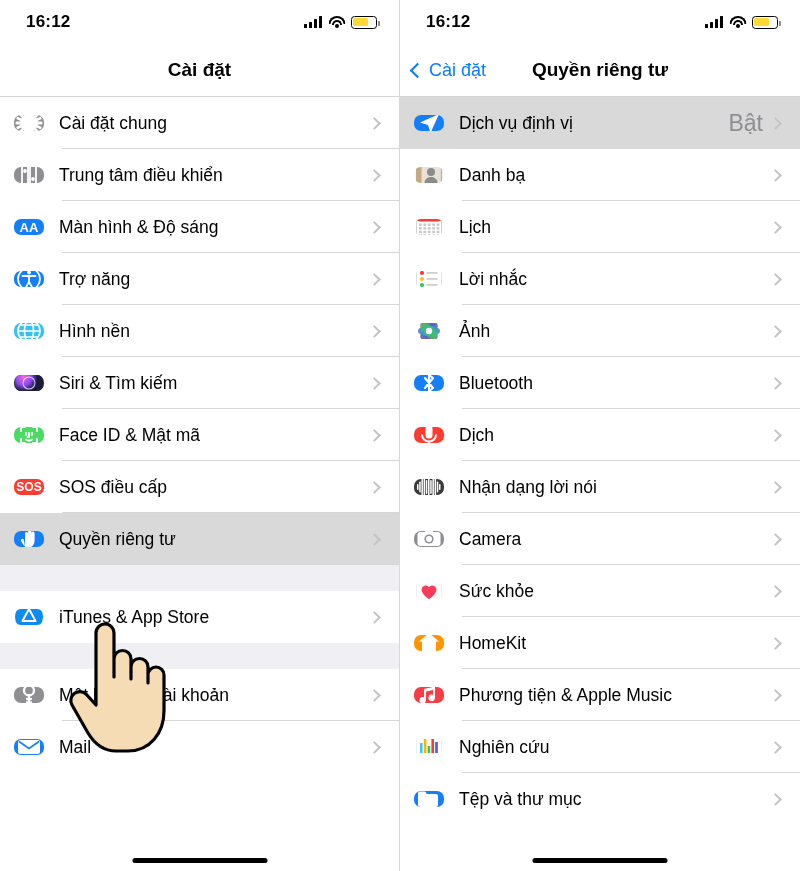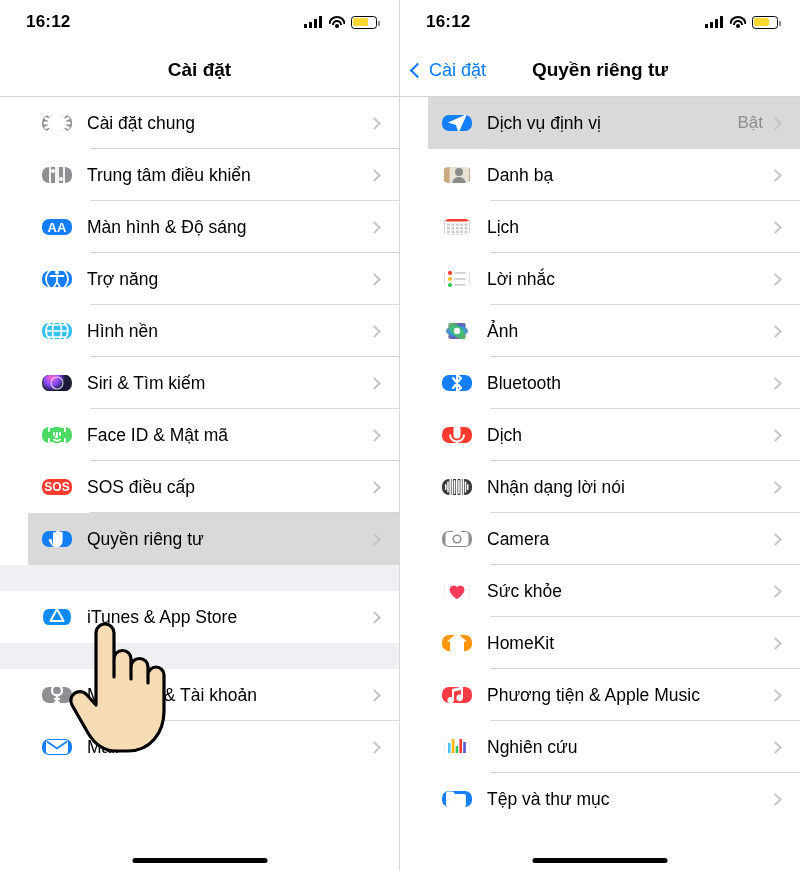--- a/index.html
+++ b/index.html
@@ -39,27 +39,27 @@
   
   .navbar { height: 52px; position: relative; display: flex; align-items: center; justify-content: center; }
   .nav-title { font-size: 19px; font-weight: bold; color: #000; }
   .nav-back { position: absolute; left: 12px; display: flex; align-items: center; color: #0a7cff; font-size: 18px; }
   .nav-back .chev { width: 11px; height: 11px; border-left: 2.6px solid #0a7cff; border-bottom: 2.6px solid #0a7cff;
     transform: rotate(45deg); margin-right: 6px; }
   .nav-sep { height: 1px; background: #d3d3d3; width: 100%; }
 
   
   .list { background: #efeff4; }
-  .group { background: #fff; padding-left: 28px; }
+  .group { background: #fff; }
   .gap { height: 26px; background: #efeff4; }
   .row { display: flex; align-items: center; height: 52px; padding-left: 14px; position: relative; background: #fff; }
   .row.selected { background: #d9d9d9; }
   .row .sep { position: absolute; left: 62px; right: 0; bottom: 0; height: 1px; background: #d6d6d6; }
   .row-label { font-size: 17.5px; color: #000; flex: 1; }
-  .row-value { font-size: 17px; color: #8e8e93; margin-right: 8px; }
+  .row-value { font-size: 23px; color: #8e8e93; margin-right: 8px; }
   .chev-r { width: 9px; height: 9px; border-top: 2.2px solid #c4c4c6; border-right: 2.2px solid #c4c4c6;
     transform: rotate(45deg); margin-right: 20px; flex: none; }
 
   
   .icn { width: 30px; height: 16px; border-radius: 7px; margin-right: 15px; flex: none;
     display: flex; align-items: center; justify-content: center; color: #fff; font-size: 15px;
     font-weight: bold; position: relative; overflow: hidden; }
   .icn svg { display: block; }
 
   

